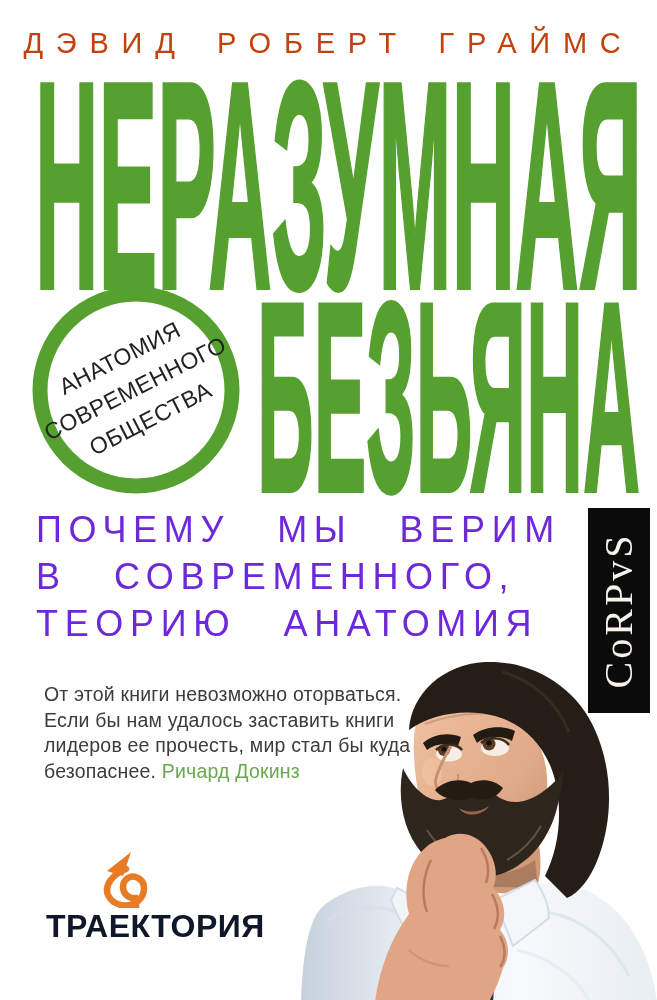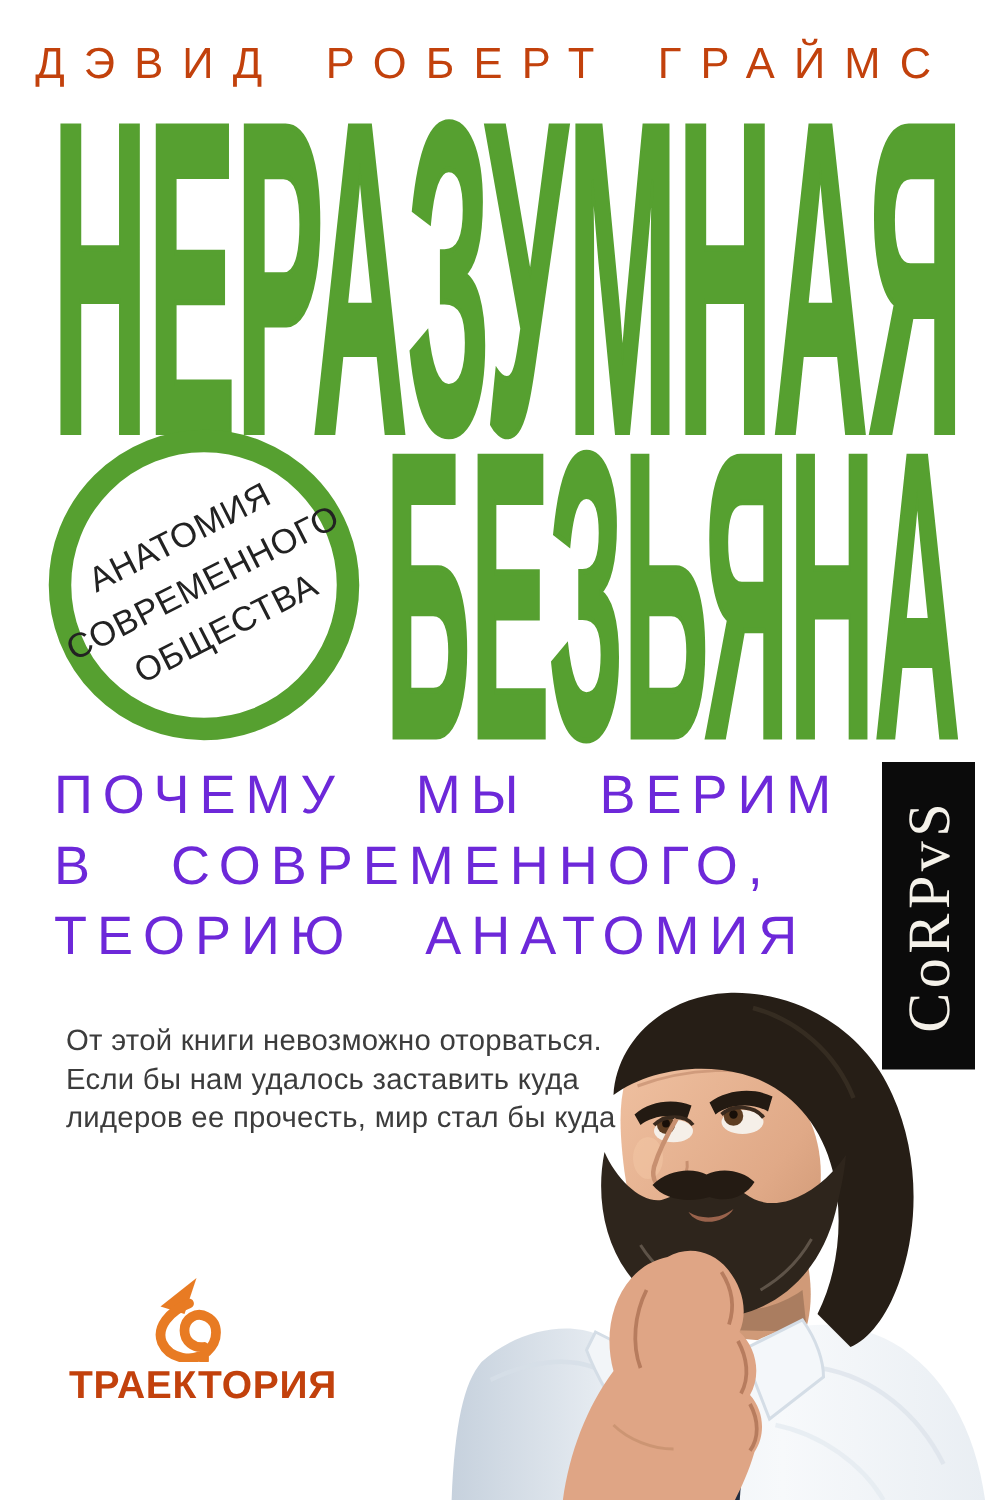--- a/index.html
+++ b/index.html
@@ -28,22 +28,22 @@
   }
   .subtitle .line{display:block;}
   .quote{
     position:absolute;left:44px;top:682px;color:#3c3c3c;
     font-size:19.5px;line-height:25.5px;font-weight:400;letter-spacing:0.2px;
   }
   .quote .qline{display:block;white-space:nowrap;}
   .quote .attr{color:#68a94d;}
   .imprint-icon{position:absolute;left:96px;top:848px;width:52px;height:60px;}
   .imprint-label{
-    position:absolute;left:46px;top:908px;color:#c2410c;
-    font-size:26px;font-weight:700;letter-spacing:0.5px;white-space:nowrap;text-align:right;
+    position:absolute;left:46px;top:908px;color:#0f172a;
+    font-size:32px;font-weight:700;letter-spacing:0.5px;white-space:nowrap;text-align:right;
   }
   .man-svg{position:absolute;left:297px;top:650px;width:360px;height:350px;z-index:1;}
 </style>
 </head>
 <body>
 
 <div class="cover">
 
   <div class="author">ДЭВИД РОБЕРТ ГРАЙМС</div>
 
@@ -65,22 +65,23 @@
   </div>
 
   <div class="subtitle">
     <span class="line">ПОЧЕМУ МЫ ВЕРИМ</span>
     <span class="line">В СОВРЕМЕННОГО,</span>
     <span class="line">ТЕОРИЮ АНАТОМИЯ</span>
   </div>
 
   <div class="quote">
     <span class="qline">От этой книги невозможно оторваться.</span>
-    <span class="qline">Если бы нам удалось заставить куда</span>
+    <span class="qline">Если бы нам удалось заставить книги</span>
     <span class="qline">лидеров ее прочесть, мир стал бы куда</span>
+    <span class="qline"><span>безопаснее.</span>&nbsp;<span class="attr">Ричард Докинз</span></span>
   </div>
 
   <svg class="imprint-icon" viewBox="0 0 52 60" xmlns="http://www.w3.org/2000/svg">
     <polygon points="11,23 35,4 27,28" fill="#e87b23"></polygon>
     <path d="M30,21 C17,26 8,37 12,47 C17,58 33,61 42,53 C50,46 50,34 42,30 C35,26 27,31 27,39 C27,46 33,51 40,50 L40,59" fill="none" stroke="#e87b23" stroke-width="6.5" stroke-linecap="round" stroke-linejoin="round"></path>
   </svg>
   <div class="imprint-label">ТРАЕКТОРИЯ</div>
 
   <svg class="man-svg" viewBox="0 0 360 350" xmlns="http://www.w3.org/2000/svg">
     <defs>

